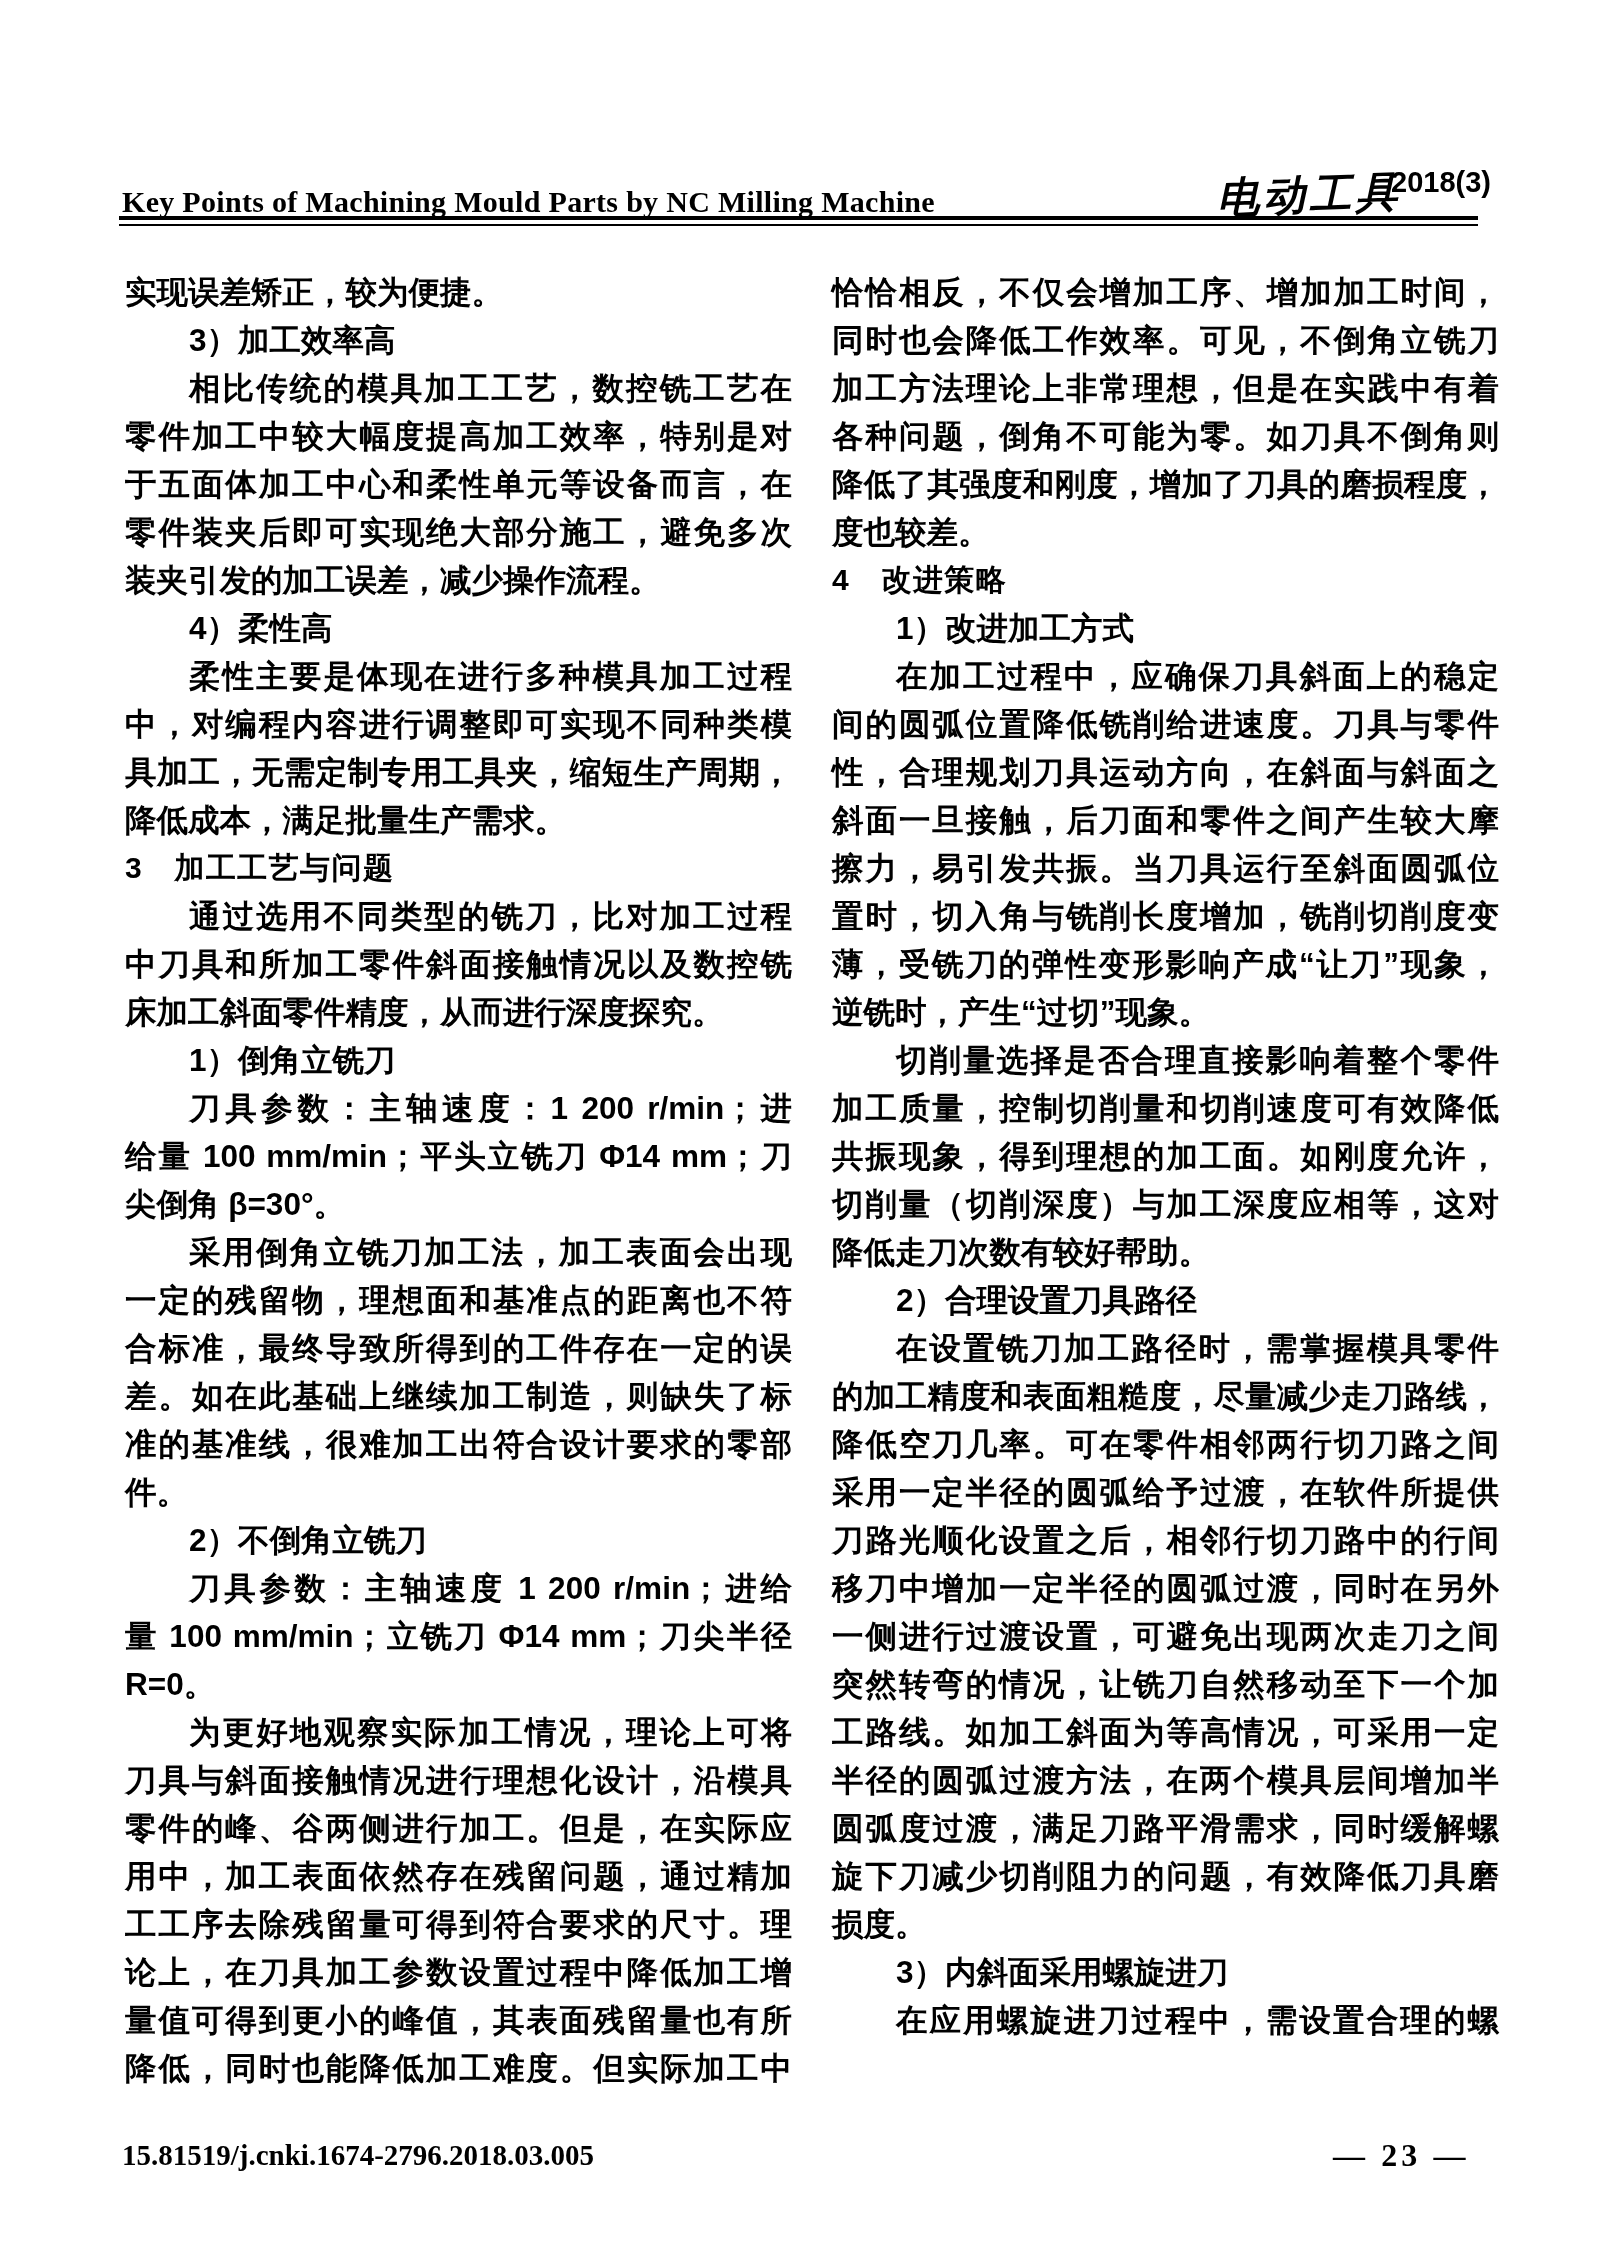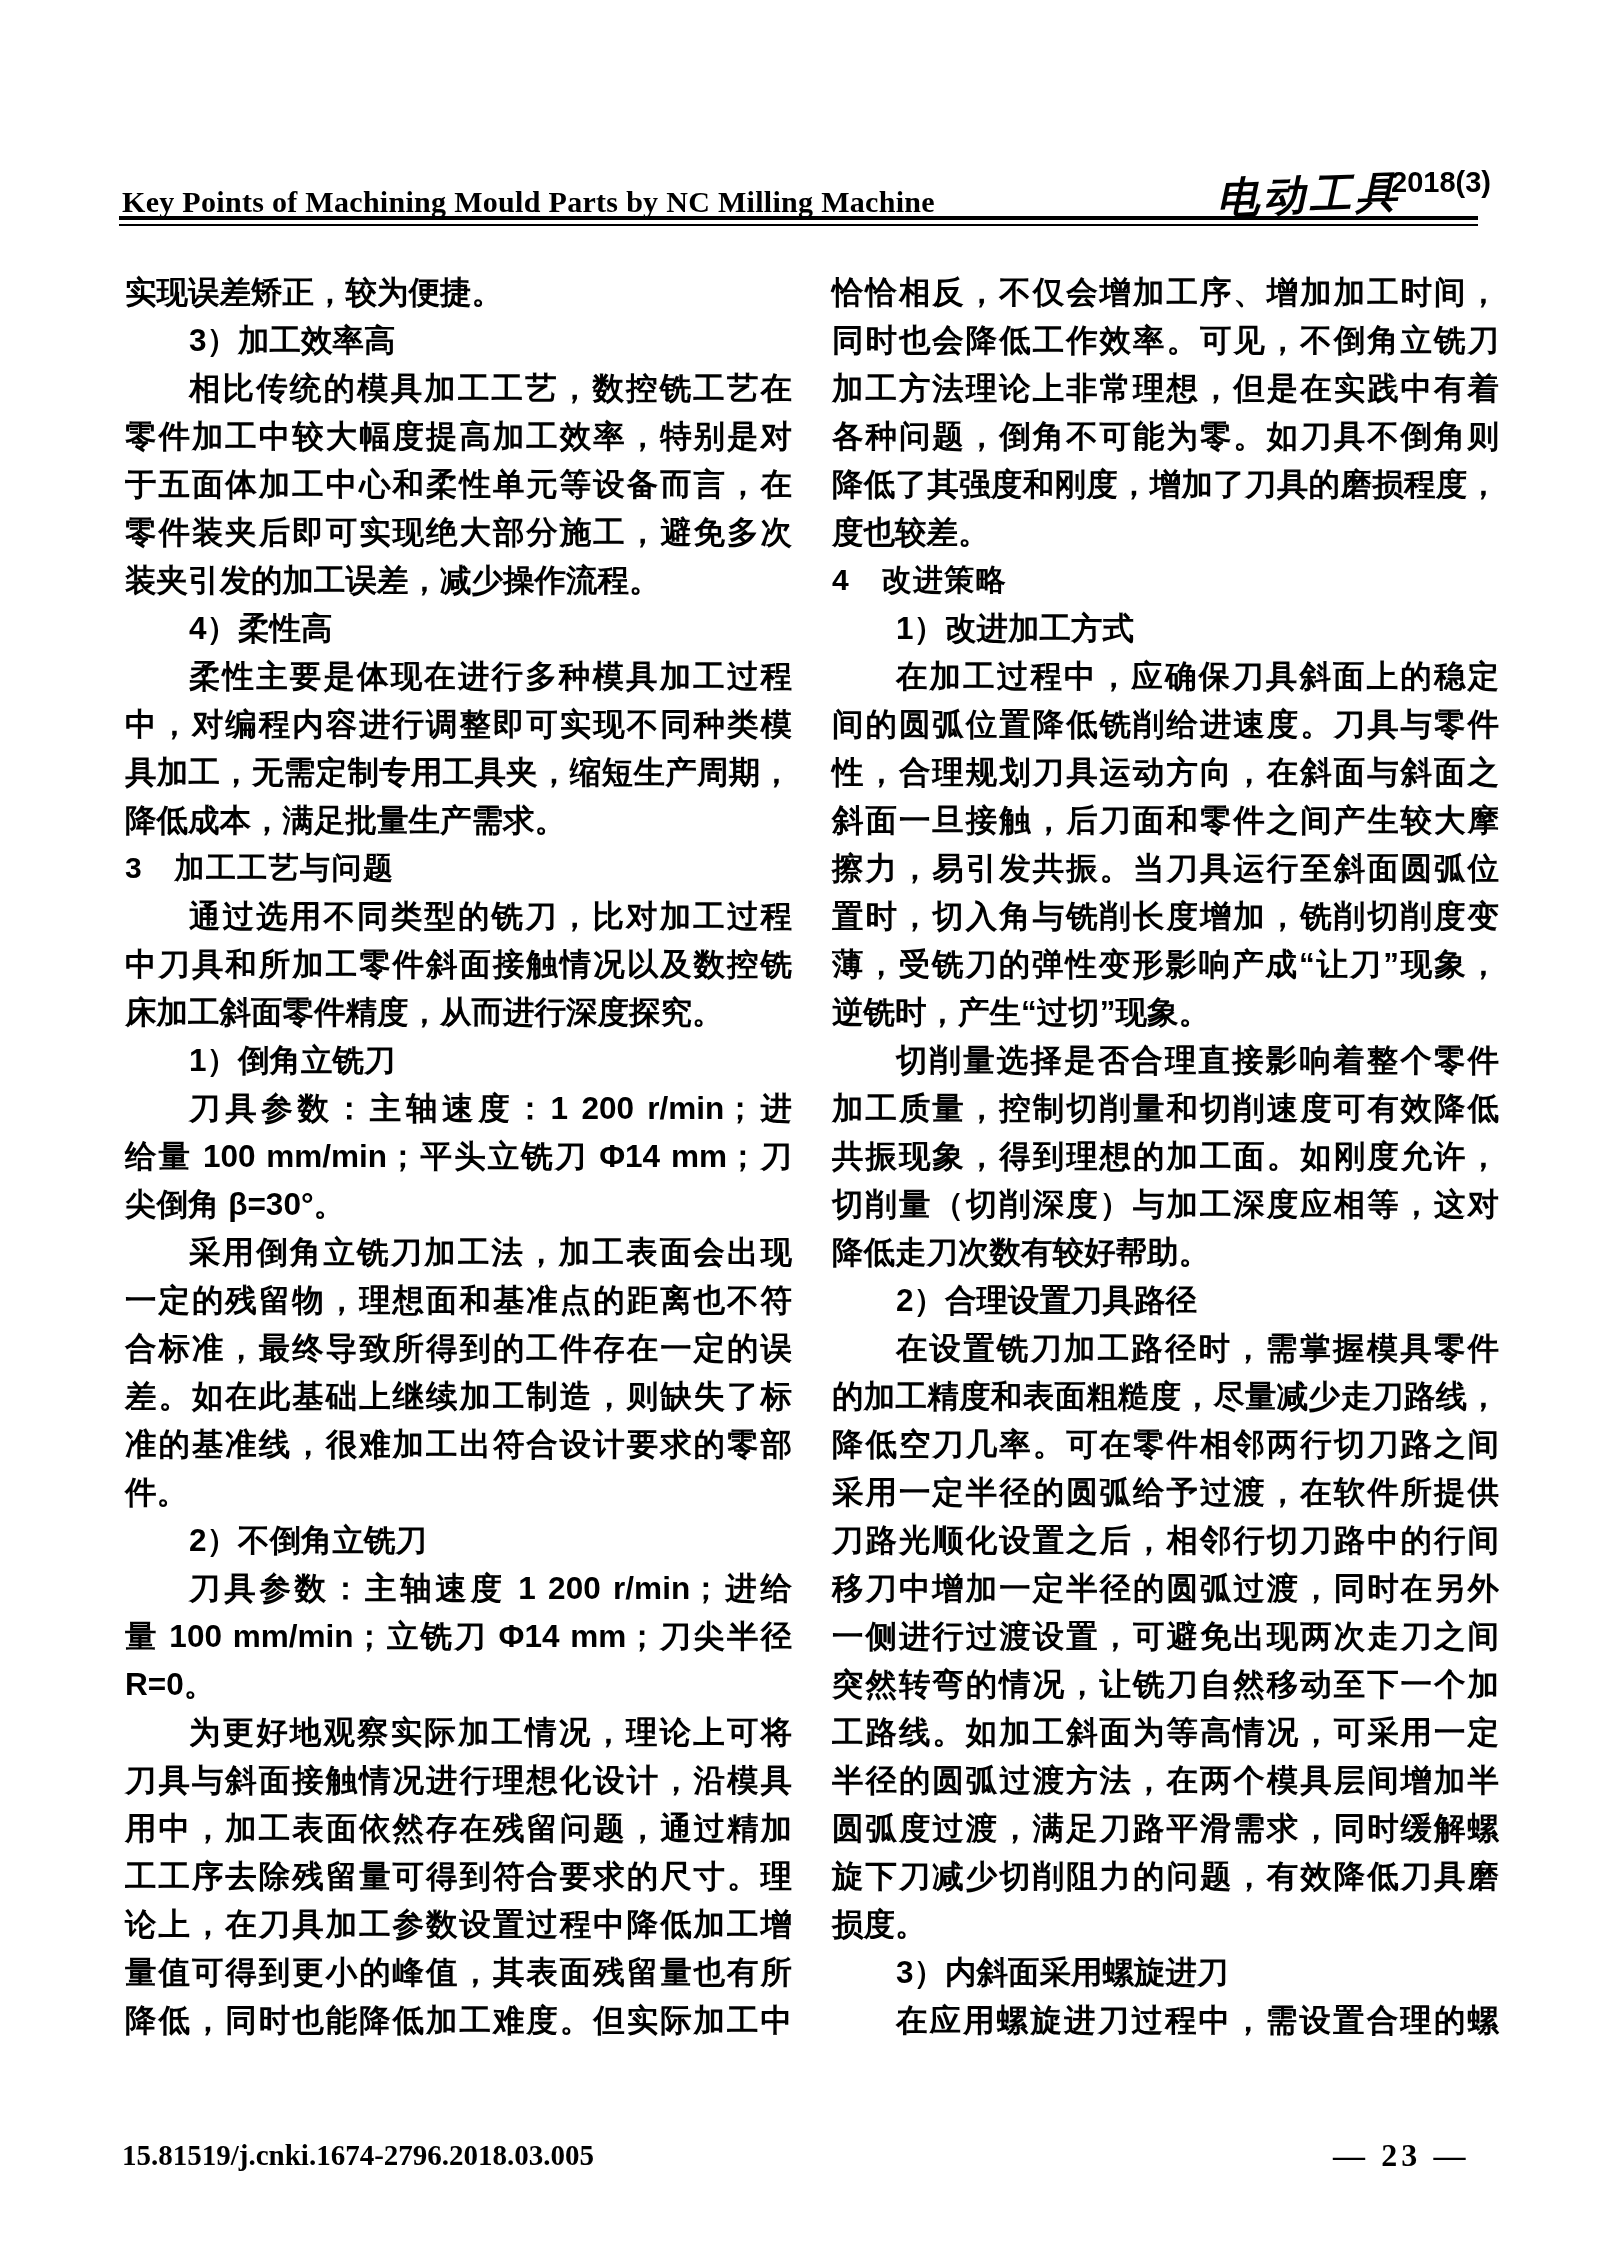--- a/index.html
+++ b/index.html
@@ -99,20 +99,21 @@
       <div class="ln full">合标准，最终导致所得到的工件存在一定的误</div>
       <div class="ln full">差。如在此基础上继续加工制造，则缺失了标</div>
       <div class="ln full">准的基准线，很难加工出符合设计要求的零部</div>
       <div class="ln end">件。</div>
       <div class="ln sub">2）不倒角立铣刀</div>
       <div class="ln pstart">刀具参数：主轴速度 1 200 r/min；进给</div>
       <div class="ln full">量 100 mm/min；立铣刀 Φ14 mm；刀尖半径</div>
       <div class="ln end">R=0。</div>
       <div class="ln pstart">为更好地观察实际加工情况，理论上可将</div>
       <div class="ln full">刀具与斜面接触情况进行理想化设计，沿模具</div>
+      <div class="ln full">零件的峰、谷两侧进行加工。但是，在实际应</div>
       <div class="ln full">用中，加工表面依然存在残留问题，通过精加</div>
       <div class="ln full">工工序去除残留量可得到符合要求的尺寸。理</div>
       <div class="ln full">论上，在刀具加工参数设置过程中降低加工增</div>
       <div class="ln full">量值可得到更小的峰值，其表面残留量也有所</div>
       <div class="ln full">降低，同时也能降低加工难度。但实际加工中</div>
     </div>
   <div class="col" id="col-right">
       <div class="ln full">恰恰相反，不仅会增加工序、增加加工时间，</div>
       <div class="ln full">同时也会降低工作效率。可见，不倒角立铣刀</div>
       <div class="ln full">加工方法理论上非常理想，但是在实践中有着</div>

